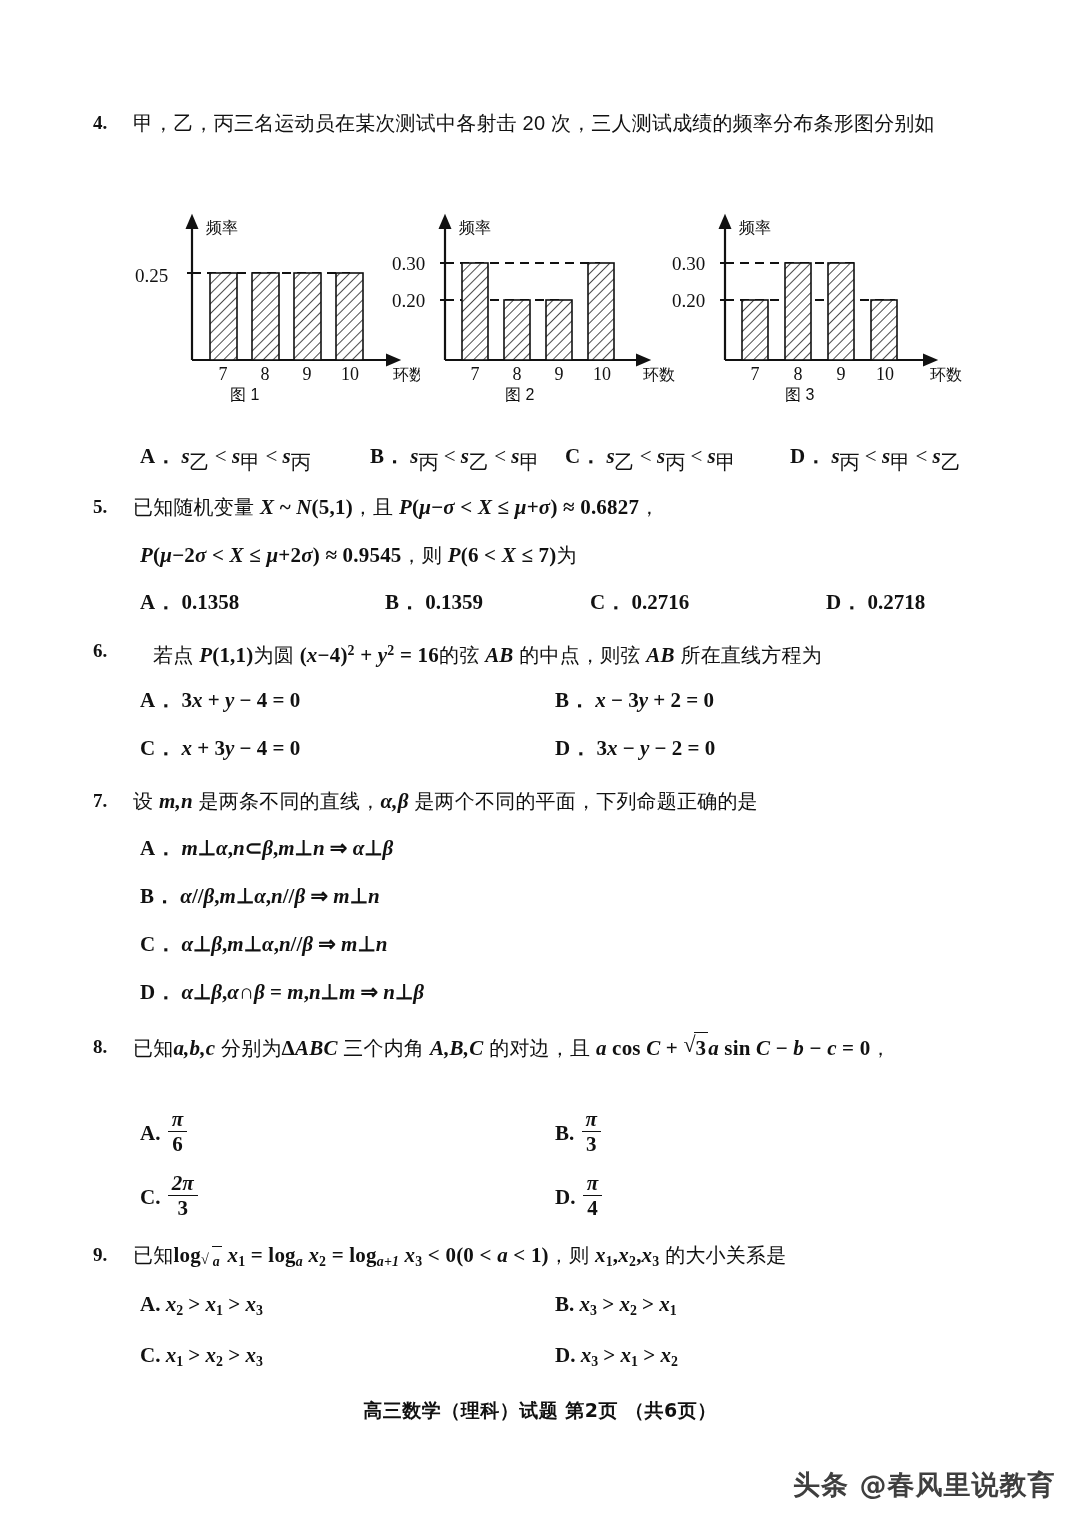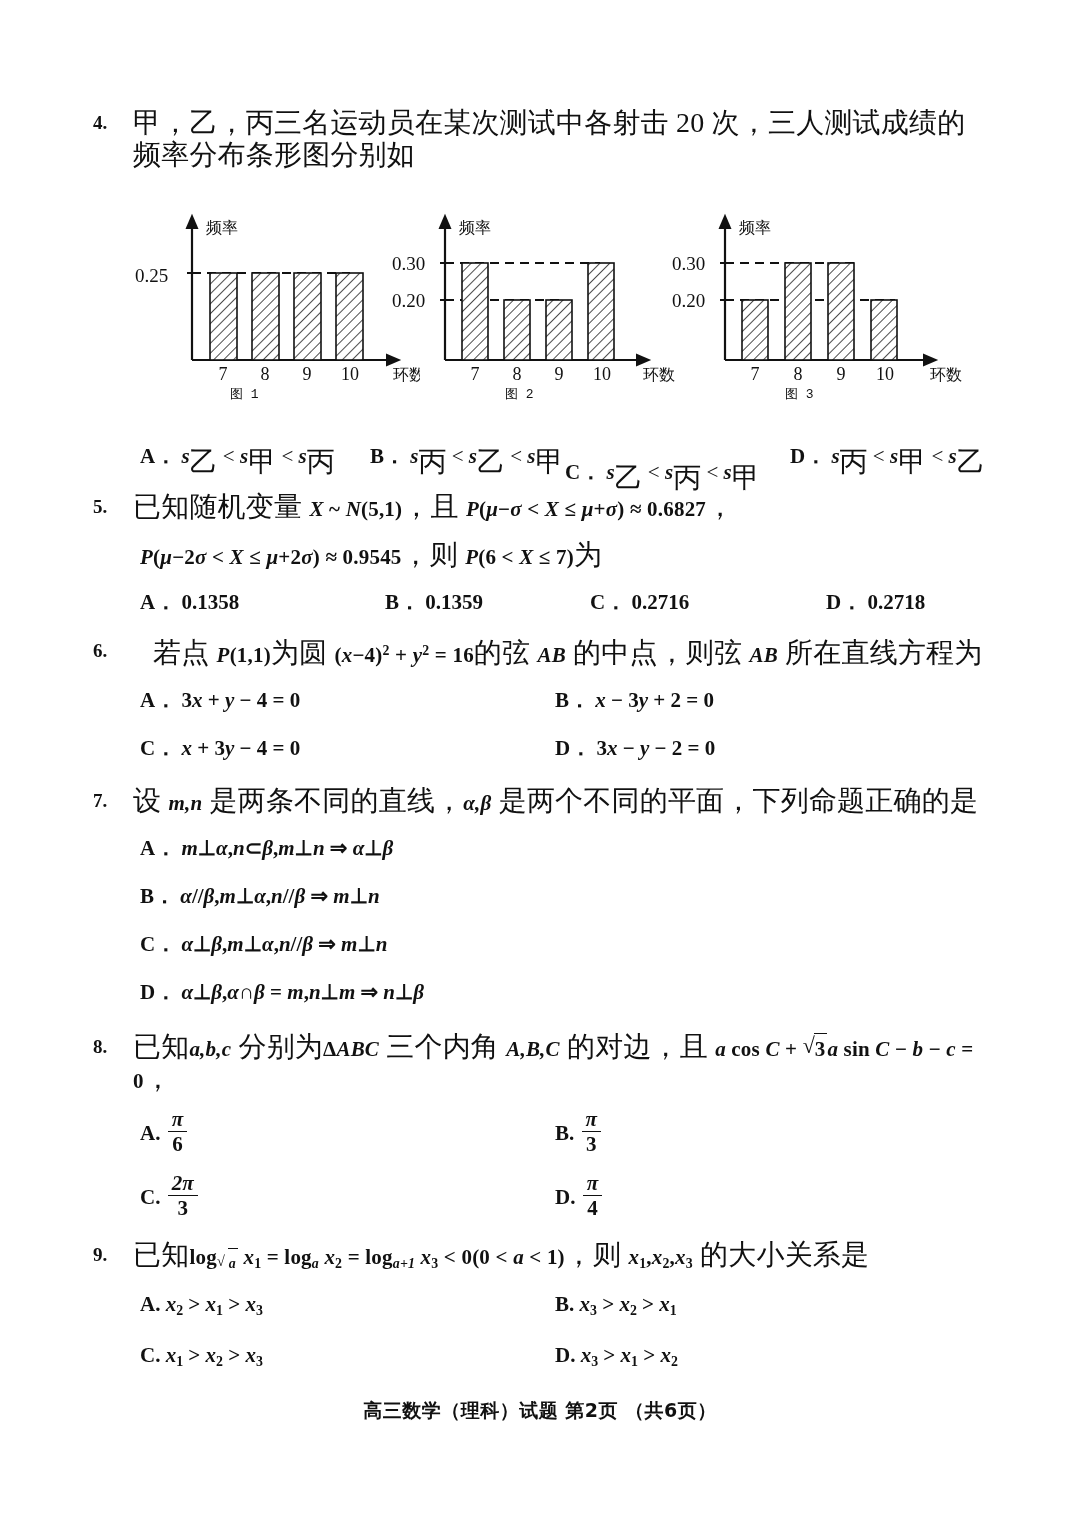--- a/index.html
+++ b/index.html
@@ -27,21 +27,21 @@
     font-weight: bold;
     font-size: 19px;
     font-family: "Liberation Serif", serif;
   }
   .qbody {
     position: absolute;
     font-size: 21px;
     line-height: 30px;
     letter-spacing: 0.2px;
   }
-  .cn { font-family: Liberation Serif, serif; font-size: 28px; }
+  .cn { font-family: Liberation Sans, sans-serif; font-size: 20px; }
   .mb { font-weight: bold; font-family: "Liberation Serif", serif; }
   .mbi { font-weight: bold; font-style: italic; font-family: "Liberation Serif", serif; }
   .opt {
     position: absolute;
     font-size: 21px;
     white-space: nowrap;
   }
   .optlabel {
     font-weight: bold;
     font-family: "Liberation Serif", serif;
@@ -74,22 +74,22 @@
     border-top: 1.5px solid #111;
     padding: 0 2px 0 1px;
   }
 
   
   .chart {
     position: absolute;
   }
   .chart-caption {
     position: absolute;
-    font-family: Liberation Mono, monospace;
-    font-size: 13px;
+    font-family: Liberation Sans, sans-serif;
+    font-size: 16px;
     white-space: nowrap;
   }
 
   .footer {
     position: absolute;
     width: 100%;
     text-align: center;
     font-family: "DejaVu Sans", "Liberation Sans", sans-serif;
     font-size: 19px;
     font-weight: bold;
@@ -219,21 +219,21 @@
   <div class="chart-caption" style="left:785px; top:385px;">图 3</div>
 
   <div class="opt" style="left:140px; top:442px;">
     <span class="optlabel">A．</span>
     <span class="mbi">s</span><sub class="cn">乙</sub> <span>&lt;</span> <span class="mbi">s</span><sub class="cn">甲</sub> <span>&lt;</span> <span class="mbi">s</span><sub class="cn">丙</sub>
   </div>
   <div class="opt" style="left:370px; top:442px;">
     <span class="optlabel">B．</span>
     <span class="mbi">s</span><sub class="cn">丙</sub> <span>&lt;</span> <span class="mbi">s</span><sub class="cn">乙</sub> <span>&lt;</span> <span class="mbi">s</span><sub class="cn">甲</sub>
   </div>
-  <div class="opt" style="left:565px; top:442px;margin-top:16px;">
+  <div class="opt" style="left:565px; top:442px;">
     <span class="optlabel">C．</span>
     <span class="mbi">s</span><sub class="cn">乙</sub> <span>&lt;</span> <span class="mbi">s</span><sub class="cn">丙</sub> <span>&lt;</span> <span class="mbi">s</span><sub class="cn">甲</sub>
   </div>
   <div class="opt" style="left:790px; top:442px;">
     <span class="optlabel">D．</span>
     <span class="mbi">s</span><sub class="cn">丙</sub> <span>&lt;</span> <span class="mbi">s</span><sub class="cn">甲</sub> <span>&lt;</span> <span class="mbi">s</span><sub class="cn">乙</sub>
   </div>
 
   <div class="qnum" style="left:93px; top:496px;">5.</div>
   <div class="qbody" style="left:133px; top:492px; width:860px;">
@@ -350,14 +350,15 @@
     <span class="optlabel">C.</span>
     <span class="mbi">x</span><sub class="mb">1</sub><span class="mb"> &gt; </span><span class="mbi">x</span><sub class="mb">2</sub><span class="mb"> &gt; </span><span class="mbi">x</span><sub class="mb">3</sub>
   </div>
   <div class="opt" style="left:555px; top:1343px;">
     <span class="optlabel">D.</span>
     <span class="mbi">x</span><sub class="mb">3</sub><span class="mb"> &gt; </span><span class="mbi">x</span><sub class="mb">1</sub><span class="mb"> &gt; </span><span class="mbi">x</span><sub class="mb">2</sub>
   </div>
 
   <div class="footer" style="top:1398px;">高三数学（理科）试题  第2页  （共6页）</div>
 
+  <div class="watermark" style="left:793px; top:1467px;">头条 @春风里说教育</div>
 
 </div>
 
 </body></html>

